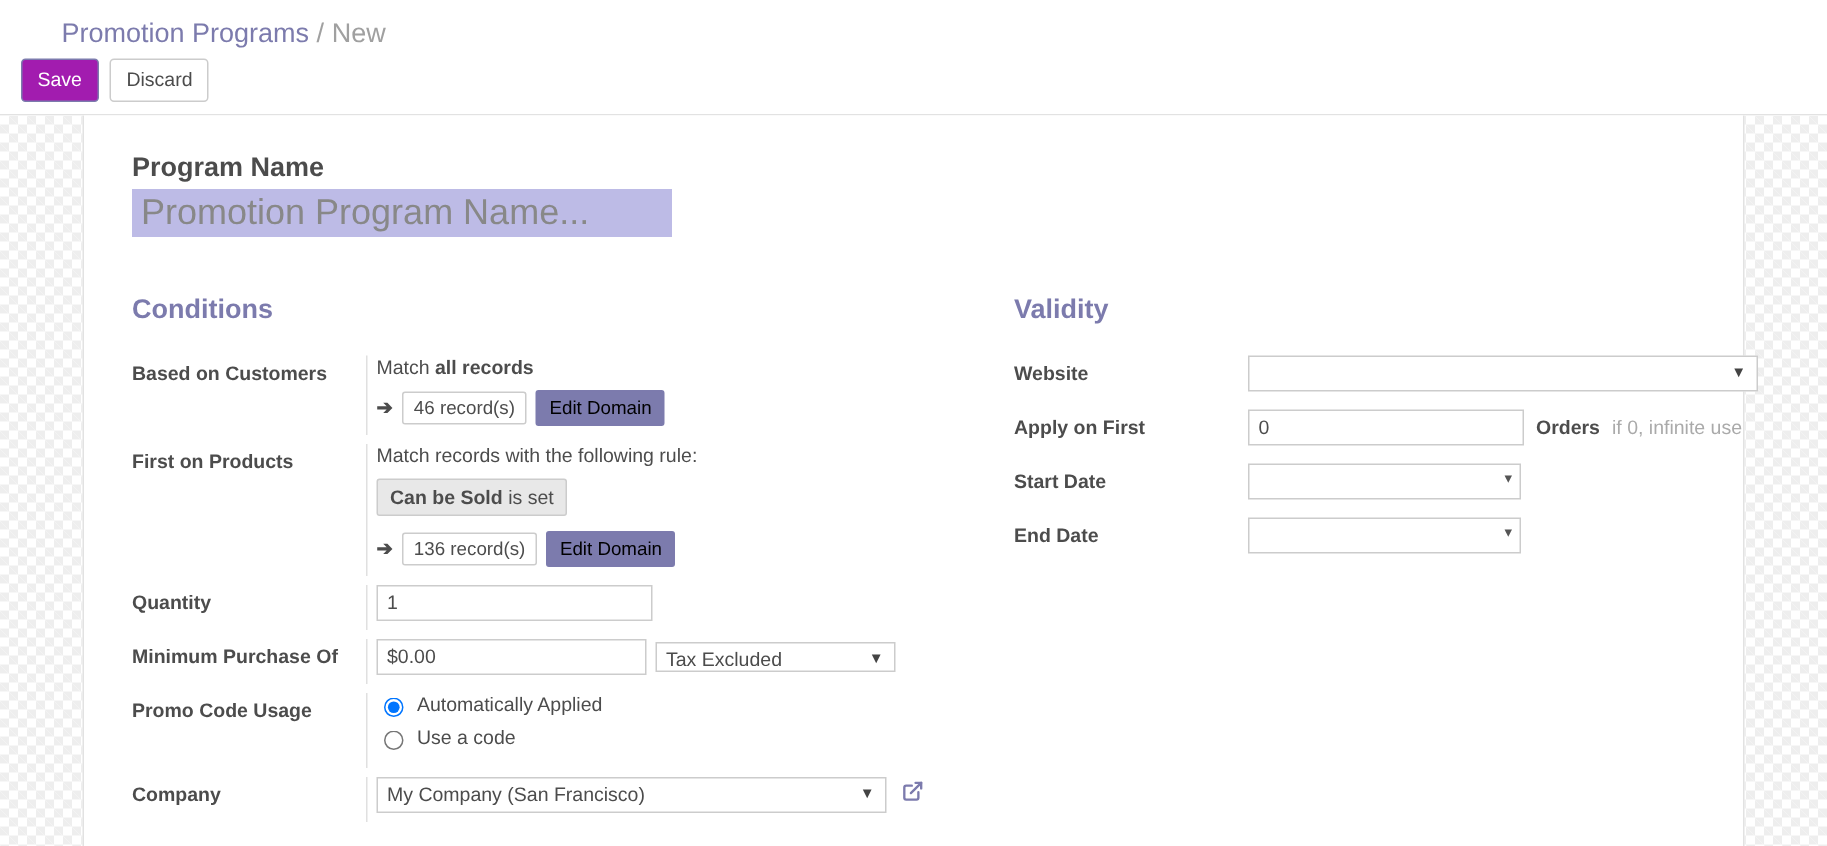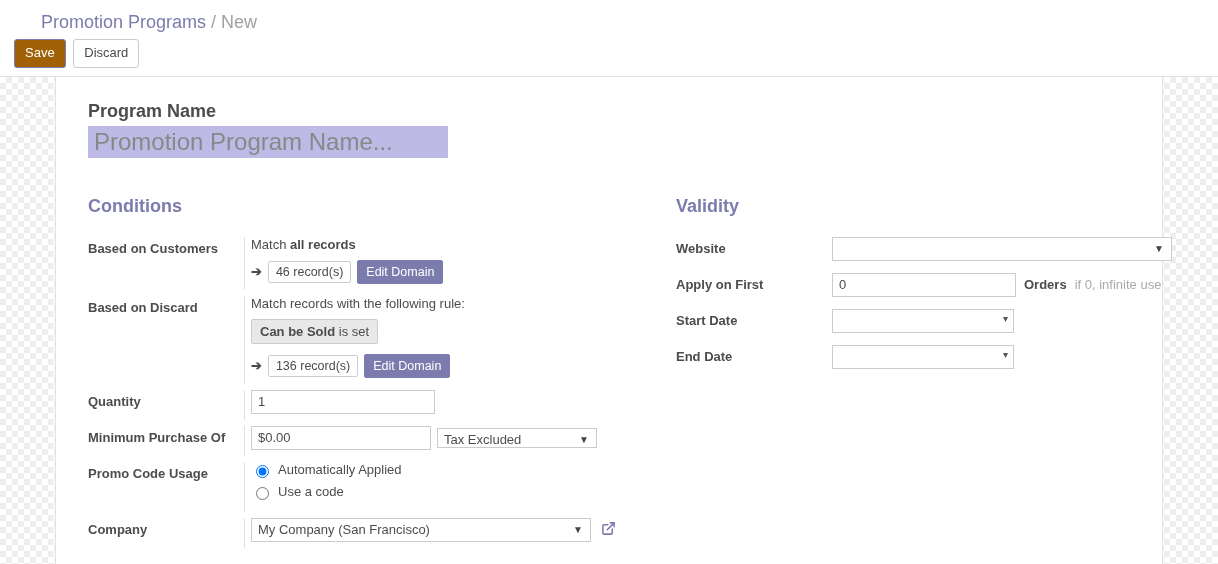--- a/index.html
+++ b/index.html
@@ -24,21 +24,21 @@
   }
   .btn {
     display: inline-block;
     padding: 5px 10px;
     font-size: 13px;
     border-radius: 3px;
     cursor: pointer;
     line-height: 1.3;
   }
   .btn-primary {
-    background: #a16207;
+    background: #a21caf;
     color: #fff;
     border: 1px solid #7c7bad;
   }
   .btn-default {
     background: #fff;
     color: #4c4c4c;
     border: 1px solid #ccc;
     margin-left: 4px;
   }
   .outer-area {
@@ -116,21 +116,21 @@
   }
   .record-count {
     border: 1px solid #ccc;
     padding: 3px 7px;
     border-radius: 2px;
     font-size: 12.5px;
     color: #4c4c4c;
   }
   .edit-domain-btn {
     background: #7c7bad;
-    color: #ffffff;
+    color: #000000;
     border: 1px solid #7c7bad;
     padding: 4px 8px;
     font-size: 12.5px;
     border-radius: 2px;
     cursor: pointer;
   }
   .rule-chip {
     display: inline-block;
     background: #e8e8e8;
     border: 1px solid #ccc;
@@ -214,21 +214,21 @@
             </div>
             <div class="records-line">
               <span class="arrow-icon">➔</span>
               <span class="record-count">46 record(s)</span>
               <button class="edit-domain-btn">Edit Domain</button>
             </div>
           </div>
         </div>
 
         <div class="form-row">
-          <div class="row-label">Based on Discard</div>
+          <div class="row-label">First on Products</div>
           <div class="row-value">
             <div class="domain-text">Match records with the following rule:</div>
             <div class="rule-chip">
               <span class="rule-field">Can be Sold</span>
               <span>is set</span>
             </div>
             <div class="records-line">
               <span class="arrow-icon">➔</span>
               <span class="record-count">136 record(s)</span>
               <button class="edit-domain-btn">Edit Domain</button>

